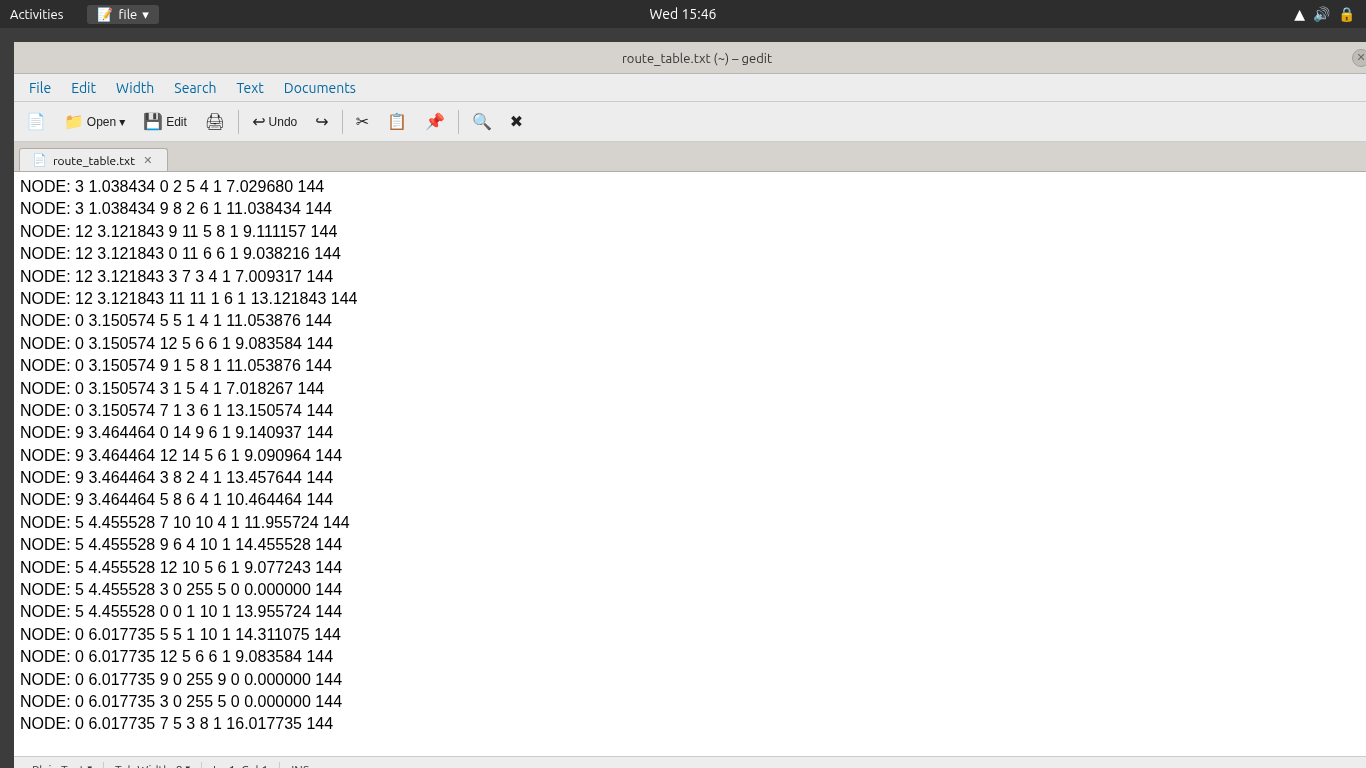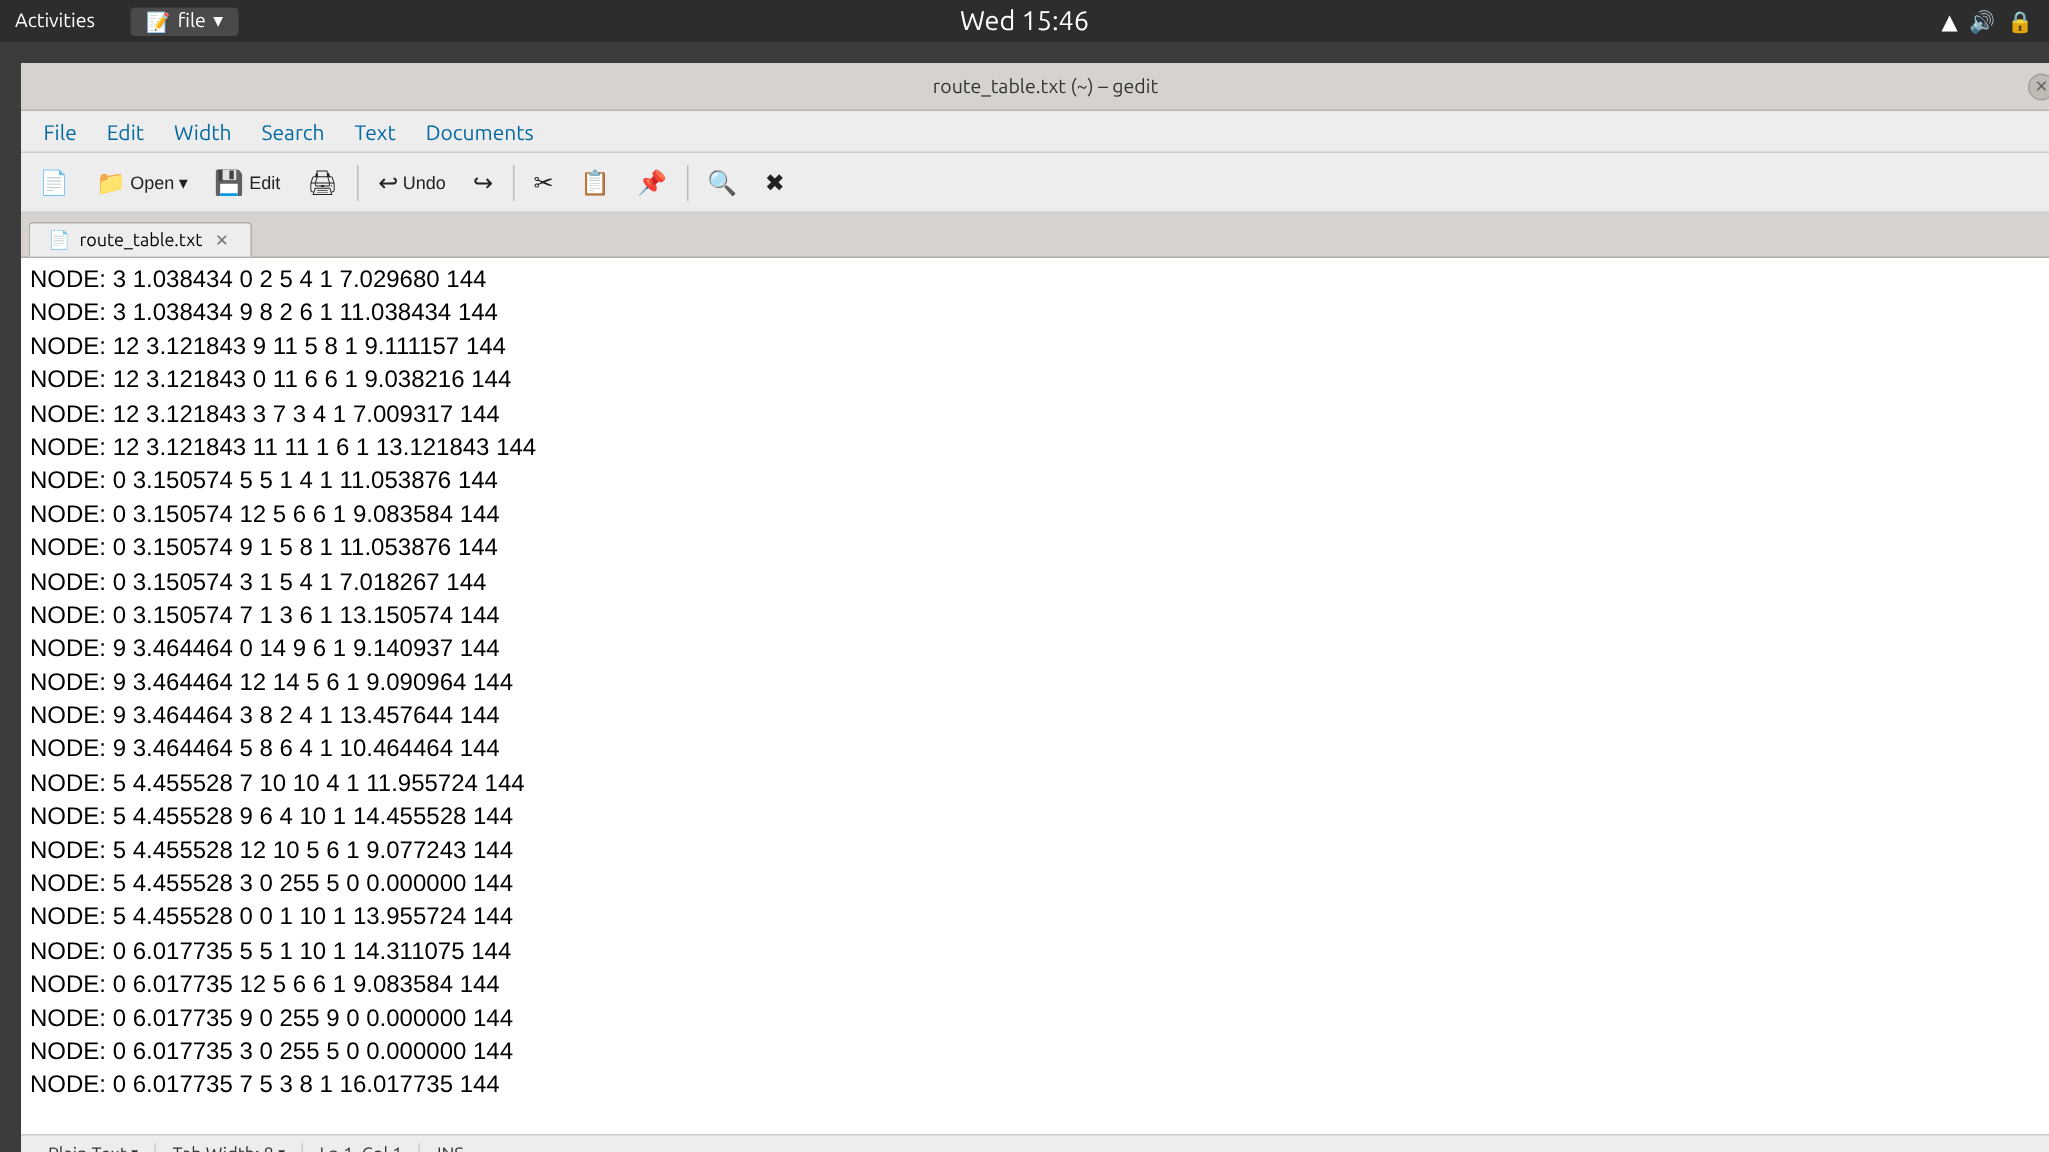--- a/index.html
+++ b/index.html
@@ -24,21 +24,21 @@
       padding: 2px 10px;
       border-radius: 3px;
       display: flex;
       align-items: center;
       gap: 5px;
     }
     .system-bar .clock {
       position: absolute;
       left: 50%;
       transform: translateX(-50%);
-      font-size: 18px;
+      font-size: 14px;
     }
     .system-bar .sys-icons {
       margin-left: auto;
       display: flex;
       gap: 8px;
       align-items: center;
     }
 
     
     .window {

